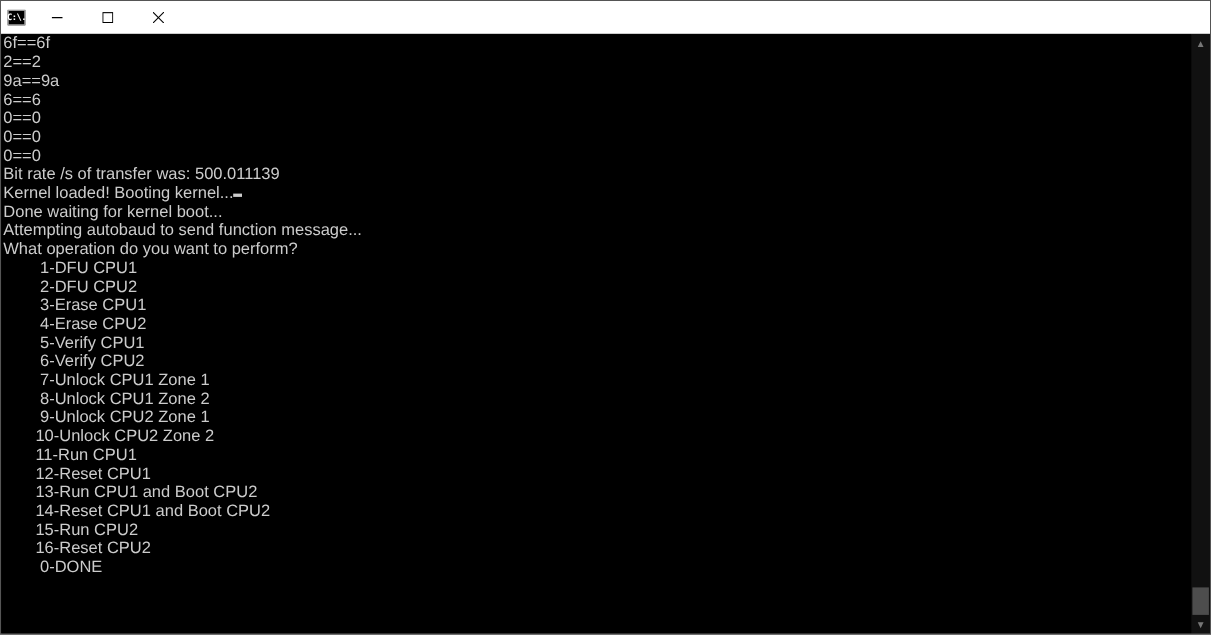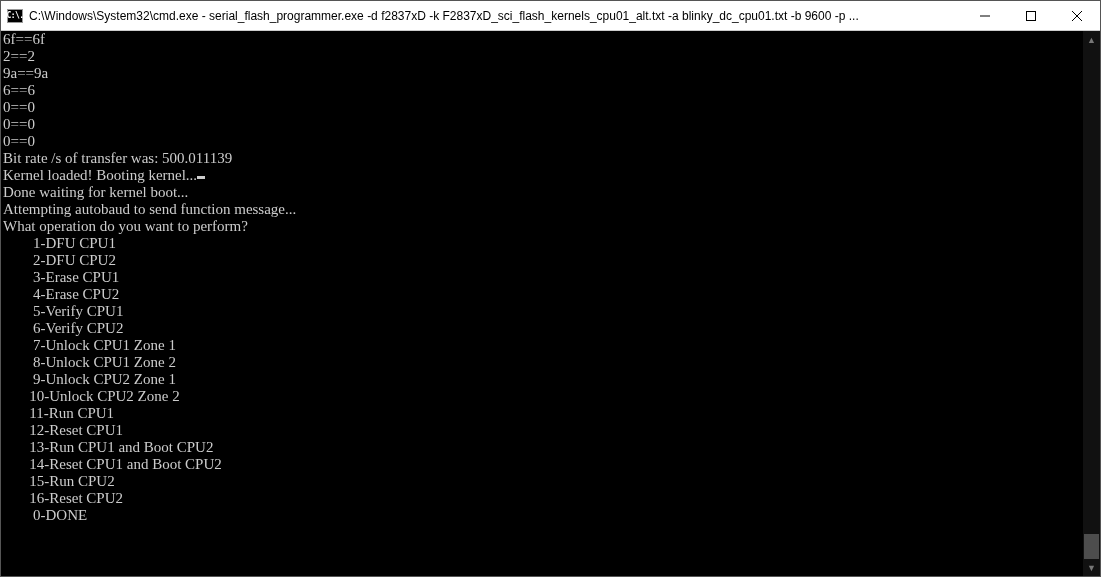--- a/index.html
+++ b/index.html
@@ -66,21 +66,21 @@
     .client-area {
       flex: 1;
       display: flex;
       background: #000;
       overflow: hidden;
     }
     .terminal {
       flex: 1;
       background: #000;
       color: #ccc;
-      font-family: Liberation Serif, serif;
+      font-family: Liberation Sans, sans-serif;
       font-size: 15px;
       line-height: 17px;
       padding: 0 16px 0 2px;
       overflow: hidden;
       white-space: pre;
     }
     .scrollbar {
       width: 17px;
       background: #111;
       position: relative;
@@ -113,21 +113,20 @@
       vertical-align: baseline;
       margin-bottom: 1px;
     }
   </style>
 </head>
 <body>
 
 <div class="window">
   <div class="titlebar">
     <div class="titlebar-icon">C:\.</div>
-    <div class="titlebar-text">C:\Windows\System32\cmd.exe - serial_flash_programmer.exe  -d f2837xD -k F2837xD_sci_flash_kernels_cpu01_alt.txt -a blinky_dc_cpu01.txt -b 9600 -p ...</div>
     <div class="titlebar-controls">
       <div class="titlebar-btn">
         <svg viewBox="0 0 10 10">
             <line x1="0" y1="5" x2="10" y2="5" stroke="#000" stroke-width="1"></line>
           </svg>
       </div>
       <div class="titlebar-btn">
         <svg viewBox="0 0 10 10">
             <rect x="0.5" y="0.5" width="9" height="9" fill="none" stroke="#000" stroke-width="1"></rect>
           </svg>

